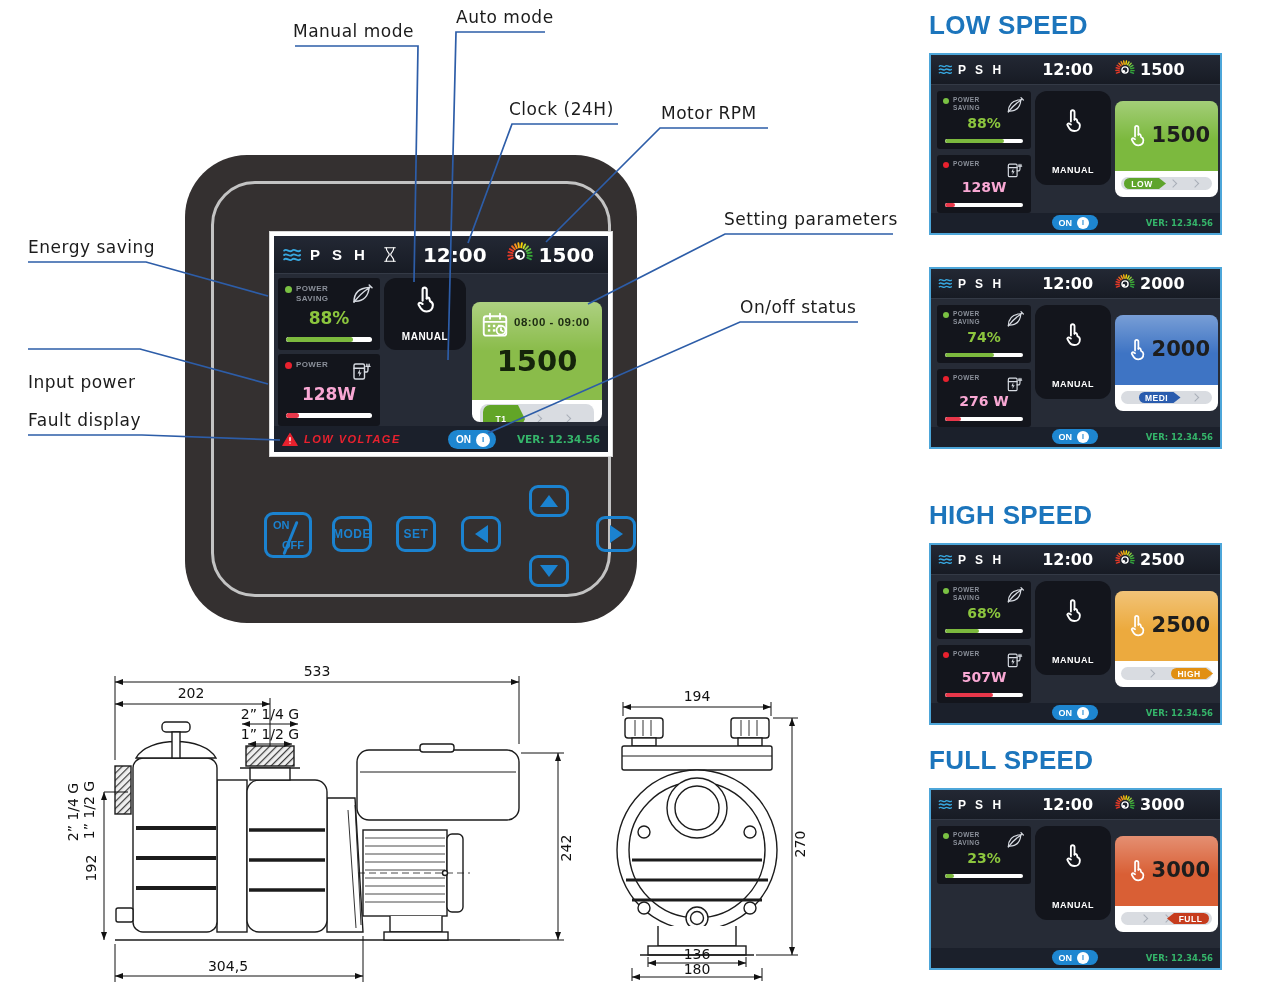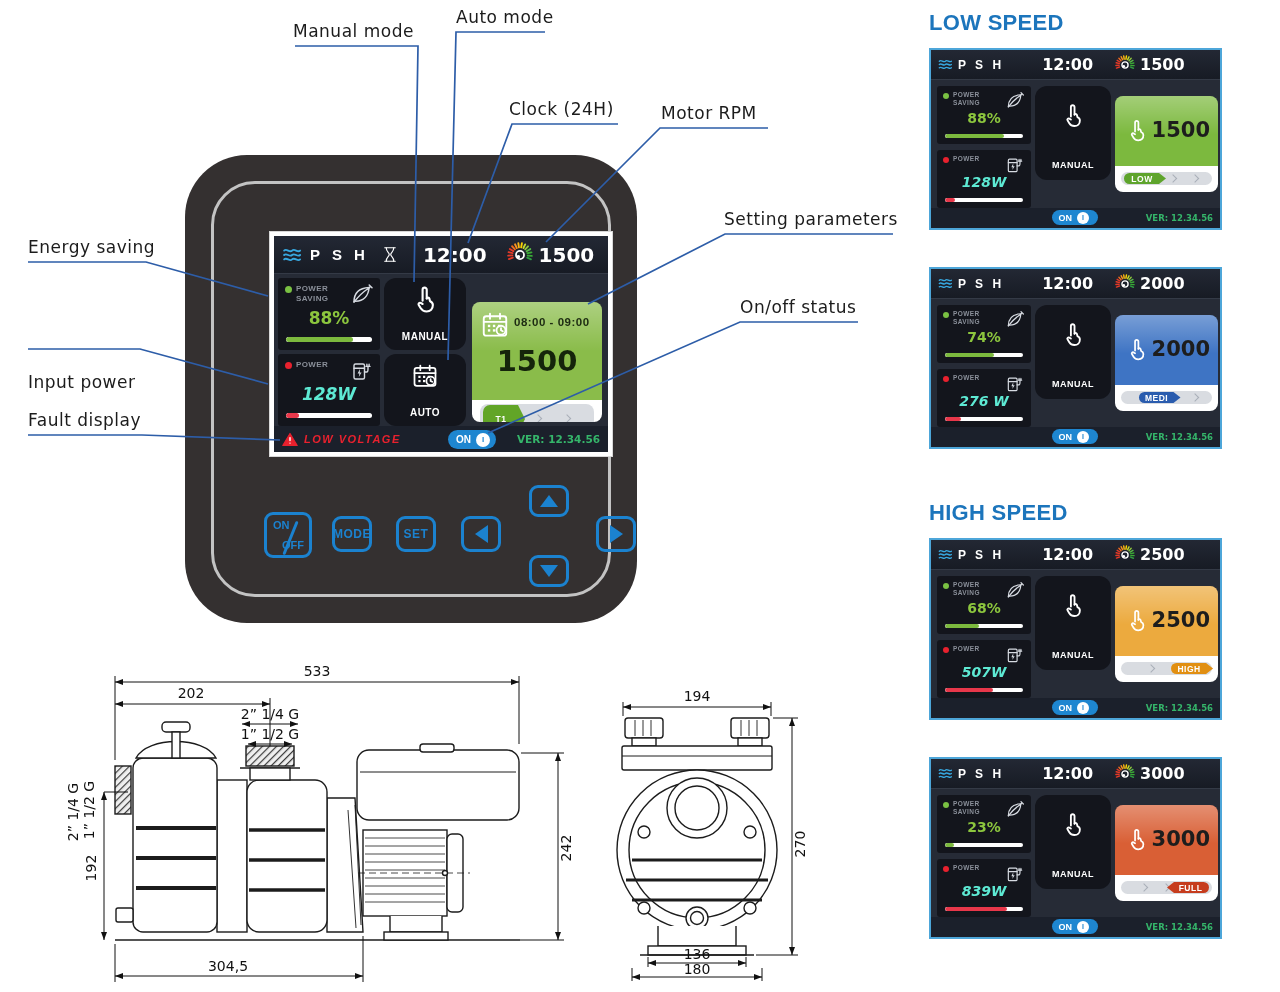--- a/index.html
+++ b/index.html
@@ -21,21 +21,21 @@
   .brand { color:#fff; font-weight:bold; font-size:15px; letter-spacing:4px; margin-left:6px; }
   .clock-txt { color:#fff; font-weight:bold; font-size:20px; font-family:"DejaVu Sans", sans-serif; }
   .rpm-txt { color:#fff; font-weight:bold; font-size:20px; font-family:"DejaVu Sans", sans-serif; }
 
   .card { position:absolute; background:#13151c; border-radius:3px; }
   .dot { position:absolute; left:7px; top:8px; width:7px; height:7px; border-radius:50%; }
   .dot.g { background:#7ac143; } .dot.r { background:#e8212e; }
   .card-lbl { position:absolute; left:18px; top:6px; width:46px; font-size:8px; font-weight:bold; color:#8a8f99; line-height:1.2; letter-spacing:.4px; }
   .card-ic { position:absolute; right:6px; top:5px; color:#d7dbe2; }
   .card-val { position:absolute; left:0; right:0; text-align:center; font-weight:bold; font-family:"DejaVu Sans", sans-serif; }
-  .card-val.g { color:#8cc63e; } .card-val.r { color:#5eead4;font-style:italic; }
+  .card-val.g { color:#8cc63e; } .card-val.r { color:#f9a8d4; }
   .bar { position:absolute; left:8px; right:8px; height:5px; background:#fff; border-radius:3px; overflow:hidden; }
   .bar i { display:block; height:100%; border-radius:3px; }
   .bar i.g { background:#7cb93e; } .bar i.r { background:#e8374a; }
 
   .mode-card { position:absolute; background:#13151c; border-radius:12px; color:#fff; text-align:center; }
   .mode-card .lbl { position:absolute; left:0; right:0; bottom:8px; font-size:10px; font-weight:bold; letter-spacing:.5px; color:#fff; }
 
   .sched-card { position:absolute; left:198px; top:66px; width:130px; height:120px; border-radius:8px; overflow:hidden; }
   .sched-top { position:relative; height:98px; color:#fff; }
   .sched-top::before { content:""; position:absolute; inset:0; background:linear-gradient(rgba(255,255,255,.30), rgba(255,255,255,0) 50%); }
@@ -59,21 +59,21 @@
   .tri.left  { border-top:9px solid transparent; border-bottom:9px solid transparent; border-right:13px solid #1b82cf; }
   .tri.right { border-top:9px solid transparent; border-bottom:9px solid transparent; border-left:13px solid #1b82cf; }
   .tri.up    { border-left:9px solid transparent; border-right:9px solid transparent; border-bottom:12px solid #1b82cf; }
   .tri.down  { border-left:9px solid transparent; border-right:9px solid transparent; border-top:12px solid #1b82cf; }
   .onoff-on  { position:absolute; left:6px; top:4px; font-size:11px; }
   .onoff-off { position:absolute; right:5px; bottom:4px; font-size:11px; }
   .onoff-slash { position:absolute; left:22px; top:5px; width:3px; height:36px; background:#1b82cf; border-radius:2px; transform:rotate(22deg); }
 
   
   .speed-block { position:absolute; left:929px; width:300px; }
-  .speed-title { font-size:22px; font-weight:bold; color:#1c75bc; letter-spacing:.3px; }
+  .speed-title { font-size:26px; font-weight:bold; color:#1c75bc; letter-spacing:.3px; }
   .mini { position:relative; margin-top:12px; width:293px; height:182px; background:#262b36; border:2px solid #4da6d9; overflow:hidden; }
   .mini .scr-head { height:30px; padding:0 7px; }
   .mini .brand { font-size:12px; letter-spacing:3px; margin-left:4px; }
   .mini .clock-txt { font-size:16px; margin-left:38px; }
   .mini .rpm-txt { font-size:16px; margin-left:5px; }
   .mini .card-lbl { left:16px; top:5px; font-size:6.5px; width:40px; }
   .mini .dot { left:6px; top:7px; width:6px; height:6px; }
   .mini .card-val { font-size:14px; top:24px; }
   .mini .bar { height:4px; bottom:6px; }
   .mini .mode-card .lbl { font-size:9px; bottom:10px; }
@@ -254,26 +254,20 @@
           <div class="bar" style="bottom:8px;">
               <i class="r" style="width: 15%;"></i>
             </div>
         </div>
 
         <div class="mode-card" style="left:110px; top:42px; width:82px; height:72px;">
           <svg class="ic" width="32" height="32" style="color:#fff; margin-top:6px">
               <use href="#i-hand"></use>
             </svg>
           <span class="lbl">MANUAL</span>
-        </div>
-        <div class="mode-card" style="left:110px; top:118px; width:82px; height:72px;">
-          <svg class="ic" width="28" height="28" style="color:#fff; margin-top:8px">
-              <use href="#i-cal"></use>
-            </svg>
-          <span class="lbl">AUTO</span>
         </div>
 
         <div class="sched-card">
           <div class="sched-top" style="background-color: rgb(138, 188, 74);">
             <svg class="ic" width="30" height="30" style="color:#fff; position:absolute; left:8px; top:8px; z-index:1">
                 <use href="#i-cal"></use>
               </svg>
             <span class="sched-time">08:00 - 09:00</span>
             <span class="sched-rpm">1500</span>
           </div>
@@ -669,20 +663,21 @@
         <span class="on-pill">
           <span>ON</span>
           <span class="mark">I</span>
         </span>
         <span class="ver">VER: 12.34.56</span>
       </div>
     </div>
   </section>
 
   <section class="speed-block" style="top:745px;">
+    <h2 class="speed-title">FULL SPEED</h2>
     <div class="mini pos-full">
       <div class="scr-head">
         <svg class="ic" width="16" height="13" style="color:#38a8e0">
             <use href="#i-waves"></use>
           </svg>
         <span class="brand">P S H</span>
         <span class="clock-txt">12:00</span>
         <svg class="ic" width="20" height="20" style="margin-left:22px">
             <use href="#i-gauge"></use>
           </svg>
@@ -690,31 +685,20 @@
       </div>
       <div class="card" style="left:6px; top:36px; width:94px; height:58px;">
         <span class="dot g"></span>
         <span class="card-lbl">POWER SAVING</span>
         <svg class="card-ic" width="20" height="20">
             <use href="#i-leaf"></use>
           </svg>
         <div class="card-val g">23%</div>
         <div class="bar">
             <i class="g" style="width: 11%;"></i>
-          </div>
-      </div>
-      <div class="card" style="left:6px; top:100px; width:94px; height:58px;">
-        <span class="dot r"></span>
-        <span class="card-lbl">POWER</span>
-        <svg class="card-ic" width="20" height="20">
-            <use href="#i-charge"></use>
-          </svg>
-        <div class="card-val r">839W</div>
-        <div class="bar">
-            <i class="r" style="width: 80%;"></i>
           </div>
       </div>
       <div class="mode-card" style="left:104px; top:36px; width:76px; height:94px;">
         <svg class="ic" width="28" height="28" style="color:#fff; margin-top:16px">
             <use href="#i-hand"></use>
           </svg>
         <span class="lbl">MANUAL</span>
       </div>
       <div class="big-card">
         <div class="big-top" style="background-color: rgb(217, 95, 53);">

